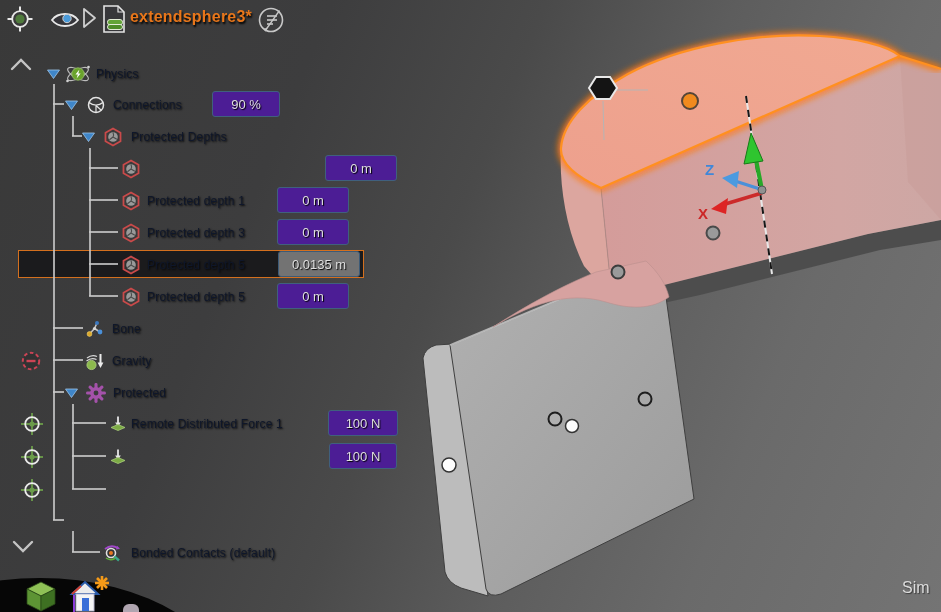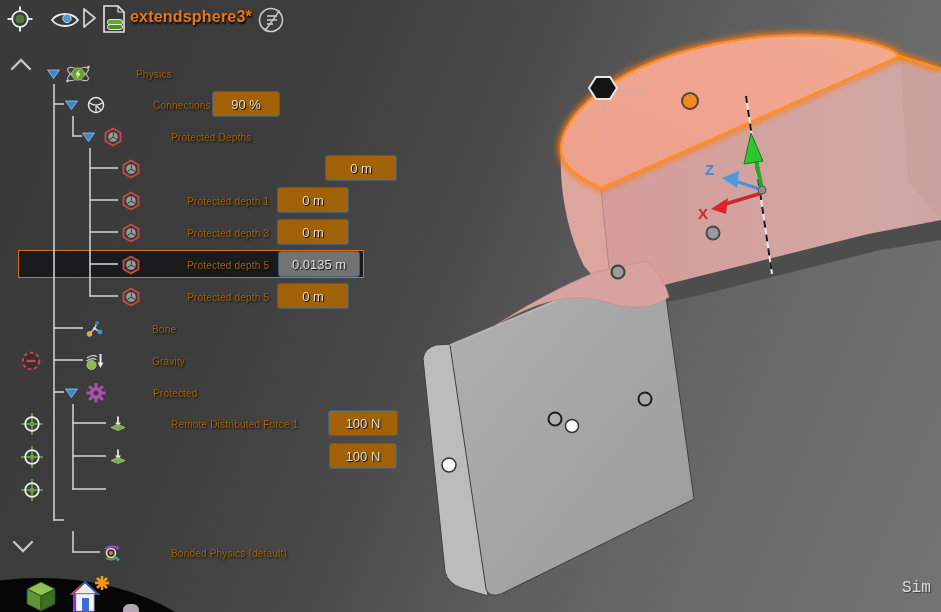--- a/index.html
+++ b/index.html
@@ -20,43 +20,43 @@
   }
 
   
   #tree { position:absolute; left:0; top:0; width:410px; height:612px; z-index:3; }
   .gline { position:absolute; background:#c9c9c9; opacity:.82; }
   .trow { position:absolute; left:0; width:405px; height:27px; }
   .texp { position:absolute; top:50%; transform:translateY(-50%); width:15px; height:12px; cursor:pointer; }
   .ticon { position:absolute; top:50%; transform:translateY(-50%); }
   .tlabel {
     position:absolute; top:50%; transform:translateY(-50%);
-    font-size:10px; color:#a16207; white-space:nowrap;
-    text-shadow:1px 1px 2px rgba(0,0,0,.9); letter-spacing:.2px;margin-left:40px;
+    font-size:12px; color:#0f172a; white-space:nowrap;
+    text-shadow:1px 1px 2px rgba(0,0,0,.9); letter-spacing:.2px;
   }
   .tfield {
     position:absolute; top:0; height:26px;
     display:flex; align-items:center; justify-content:center;
-    background:#a16207; border:1px solid #40607d; border-radius:3px;
+    background:#4c1d95; border:1px solid #40607d; border-radius:3px;
     font-size:13px; color:#dedede; text-shadow:1px 1px 1px #000;
   }
   #selbox {
     position:absolute; left:18px; top:250px; width:346px; height:28px;
     background:#1b1b1d; border:1px solid #d4701e;
   }
   .gutter { position:absolute; }
 
   
   .wheelicon { position:absolute; z-index:4; }
   #mini-blob { position:absolute; left:123px; top:604px; width:16px; height:8px;
     background:#cfc2cf; border-radius:6px 6px 0 0; z-index:4; opacity:.85; }
 
   #brand {
     position:absolute; left:902px; top:579px; z-index:2;
-    font-size:16px; color:#dcdcdc; text-shadow:1px 1px 1px rgba(0,0,0,.5);font-family:Liberation Mono, monospace;
+    font-size:16px; color:#dcdcdc; text-shadow:1px 1px 1px rgba(0,0,0,.5);
   }
 </style>
 </head>
 <body>
 
 <svg id="scene" width="941" height="612" viewBox="0 0 941 612">
   <defs>
     <filter id="glow" x="-30%" y="-30%" width="160%" height="160%">
       <feGaussianBlur stdDeviation="3.2"></feGaussianBlur>
     </filter>
@@ -361,21 +361,21 @@
 
   <div class="trow" style="top:539px">
     <svg class="ticon" style="left:102px" width="22" height="20" viewBox="0 0 22 20">
       <path d="M 3 6 Q 9 1 16 5" stroke="#a048c8" stroke-width="1.8" fill="none"></path>
       <polygon points="15,2.8 18,5.8 14,6.6" fill="#a048c8"></polygon>
       <circle cx="9" cy="10" r="4.5" stroke="#e0e0e0" stroke-width="1.6" fill="rgba(40,40,40,.4)"></circle>
       <circle cx="9" cy="10" r="2" fill="#e87820"></circle>
       <line x1="12.4" y1="13.4" x2="17" y2="17.5" stroke="#3aa88a" stroke-width="2.4"></line>
       <path d="M 4 15 Q 8 18 13 15.5" stroke="#5fae3a" stroke-width="1.5" fill="none"></path>
     </svg>
-    <span class="tlabel" style="left:131px">Bonded Physics (default)</span>
+    <span class="tlabel" style="left:131px">Bonded Contacts (default)</span>
   </div>
 </div>
 
 <svg class="wheelicon" style="left:25px;top:581px" width="32" height="31">
   <polygon points="16,1 30,8 16,15 2,8" fill="#8fc156" stroke="#2a4a18" stroke-width=".8"></polygon>
   <polygon points="2,8 16,15 16,30 2,23" fill="#5d9434" stroke="#2a4a18" stroke-width=".8"></polygon>
   <polygon points="30,8 16,15 16,30 30,23" fill="#3e7022" stroke="#2a4a18" stroke-width=".8"></polygon>
 </svg>
 <svg class="wheelicon" style="left:68px;top:574px" width="44" height="38">
   <polygon points="4,20 17,8 30,20" fill="#ececec" stroke="#2a5aa8" stroke-width="2"></polygon>

